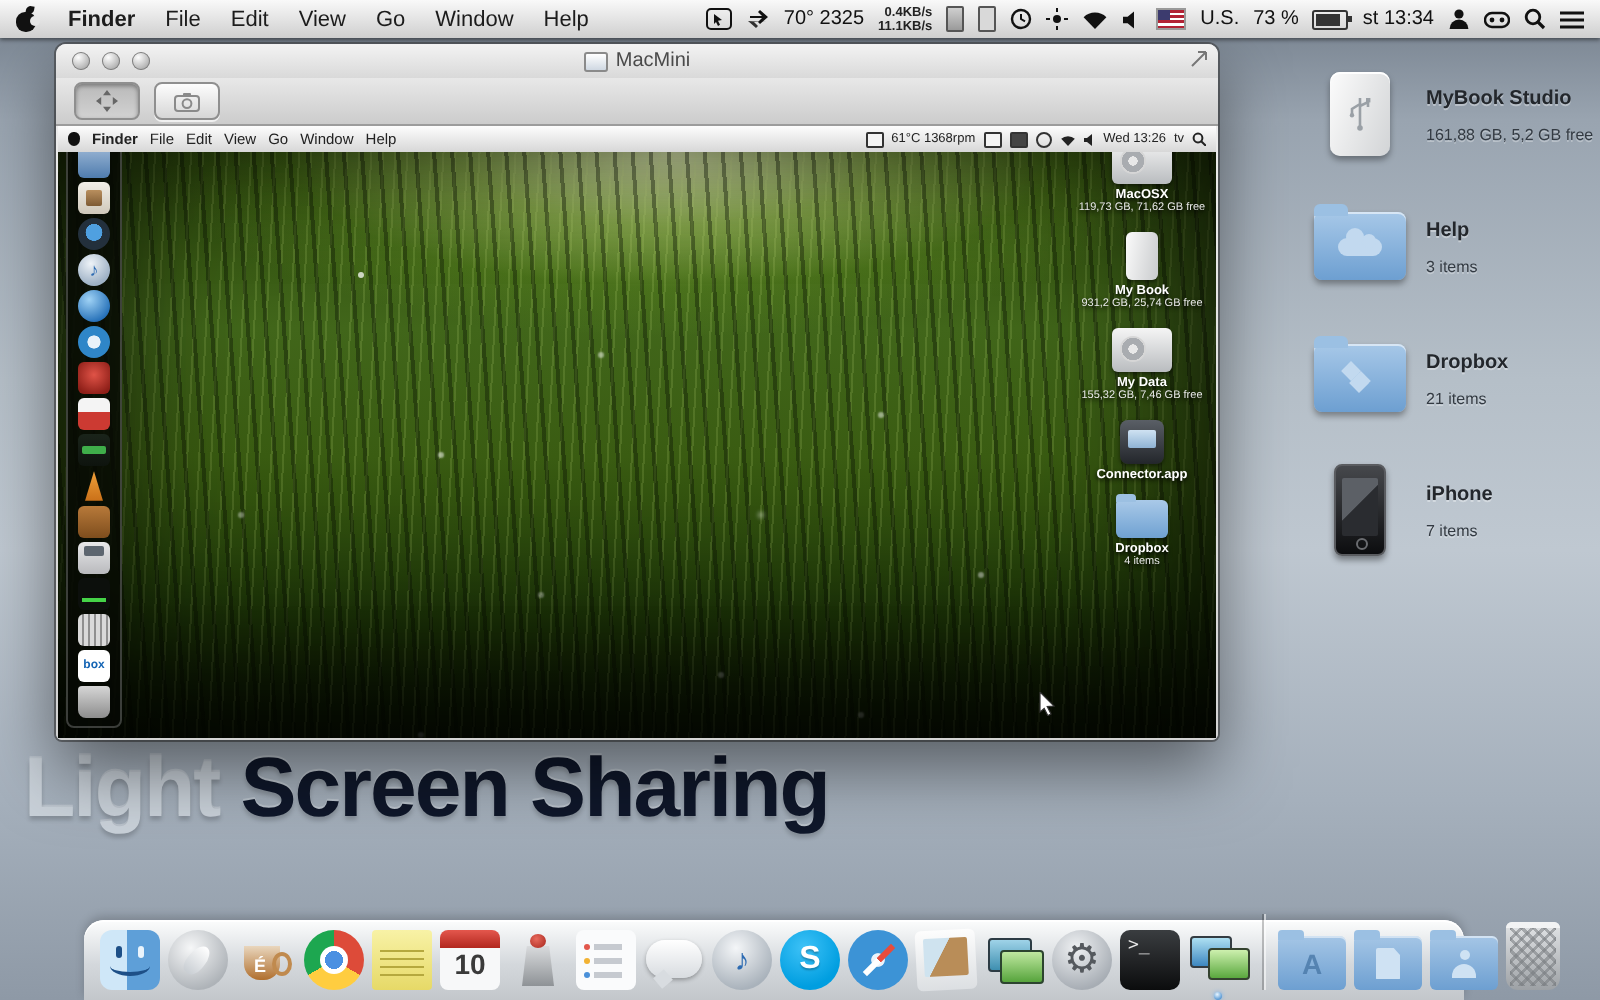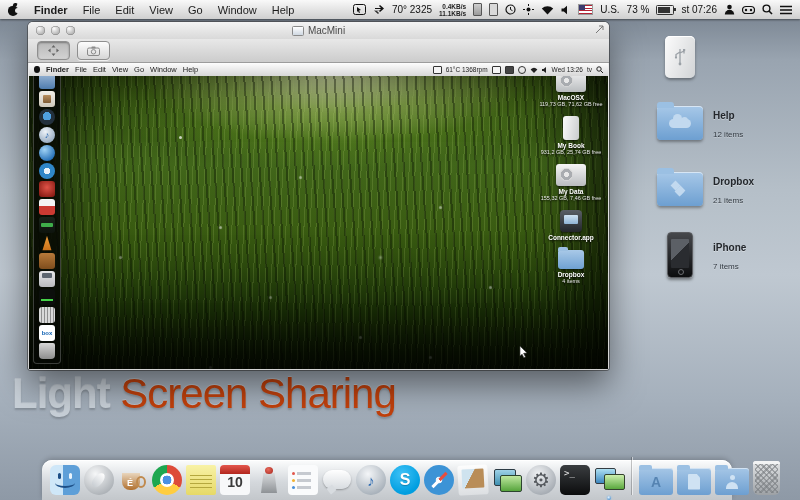--- a/index.html
+++ b/index.html
@@ -130,21 +130,21 @@
   .g-dbx:before,.g-dbx:after{content:"";position:absolute;width:7px;height:7px;background:#c2d9ef;transform:rotate(45deg)}
   .g-dbx:before{left:0;top:0;box-shadow:7px 0 0 #c2d9ef}
   .g-dbx:after{left:3.5px;top:6px}
   .ic-iphone{width:24px;height:44px;border-radius:4px;background:linear-gradient(#46484c,#0c0d0f);border:1px solid #5a5c60;position:relative;box-shadow:0 2px 3px rgba(0,0,0,.4)}
   .ic-iphone:before{content:"";position:absolute;left:3px;right:3px;top:6px;bottom:9px;background:linear-gradient(135deg,#5c6066 0 45%,#2a2c30 46%);border-radius:1px}
   .ic-iphone:after{content:"";position:absolute;left:50%;bottom:2px;width:4px;height:4px;margin-left:-2px;border:1px solid #6a6c70;border-radius:50%}
   
   .hero{position:absolute;left:12px;top:370px;font-size:42px;letter-spacing:-1px;z-index:5;
      text-shadow:0 2px 2px rgba(0,0,0,.18),0 -1px 0 rgba(255,255,255,.25);white-space:nowrap}
   .hero-light{color:#c9d1d9;font-weight:bold}
-  .hero-bold{color:#c2410c;font-weight:normal}
+  .hero-bold{color:#0f172a;font-weight:bold}
   
   .dock-shelf{position:absolute;left:42px;width:690px;bottom:0;height:40px;border-radius:10px 10px 0 0;
      background:linear-gradient(#fcfdfd,#d4d8dc 55%,#c3c7cb);box-shadow:inset 0 1px 0 #fff,0 -2px 5px rgba(0,0,0,.18);z-index:30}
   .dock-items{position:absolute;left:50px;bottom:5px;display:flex;align-items:flex-end;gap:4px;z-index:31}
   .dk{width:30px;height:30px;position:relative;flex:none}
   .ind{position:absolute;left:50%;bottom:-5px;width:4px;height:4px;margin-left:-2px;border-radius:50%;
      background:radial-gradient(circle at 40% 30%,#eaf6ff,#5b9bd5 70%);box-shadow:0 0 2px #7fb4e8}
   .dk-finder{background:linear-gradient(90deg,#cfe7f8 0 45%,#5e9fd8 45%);border-radius:6px;position:relative;overflow:hidden}
   .dk-finder:after{content:"";position:absolute;left:5px;right:5px;bottom:7px;height:8px;border-bottom:2px solid #1d4f87;border-radius:50%}
   .dk-finder:before{content:"";position:absolute;left:8px;top:8px;width:3px;height:6px;background:#1d4f87;border-radius:2px;box-shadow:11px 0 0 #eaf4fc}
@@ -267,21 +267,21 @@
       <svg width="10" height="10" viewBox="0 0 10 10">
           <path d="M0.5 3.4h2.3L6 0.8v8.4L2.8 6.6H0.5z" fill="#111"></path>
         </svg>
       </span>
     <span class="flag"></span>
     <span>U.S.</span>
     <span>73 %</span>
     <span class="batt">
         <i></i>
       </span>
-    <span>st 07:26</span>
+    <span>st 13:34</span>
     <span>
       <svg width="11" height="11" viewBox="0 0 11 11">
           <circle cx="5.5" cy="3" r="2.3" fill="#111"></circle>
           <path d="M0.8 10.5a4.7 4.7 0 0 1 9.4 0z" fill="#111"></path>
         </svg>
       </span>
     <span>
       <svg width="13" height="10" viewBox="0 0 13 10">
           <rect x="0.5" y="1.5" width="12" height="7" rx="3.5" fill="none" stroke="#111" stroke-width="1.2"></rect>
           <circle cx="4" cy="5" r="1.2" fill="#111"></circle>
@@ -437,30 +437,34 @@
     <span class="dic">
       <span class="ic-white-drive">
         <svg width="14" height="18" viewBox="0 0 14 18">
             <path d="M7 1v14M7 4l-4 2.5V9M7 5l4-2v2.5" stroke="#9aa0a6" stroke-width="1.3" fill="none"></path>
             <circle cx="7" cy="16" r="1.4" fill="#9aa0a6"></circle>
             <circle cx="3" cy="9.6" r="1.1" fill="#9aa0a6"></circle>
             <rect x="10" y="1" width="2.2" height="2.2" fill="#9aa0a6"></rect>
           </svg>
       </span>
       </span>
+    <span class="d-text">
+      <span class="dname">MyBook Studio</span><br>
+      <span class="dinfo">161,88 GB, 5,2 GB free</span>
+    </span>
   </div>
   <div class="d-item">
     <span class="dic">
       <span class="folder">
           <span class="g-cloud"></span>
         </span>
       </span>
     <span class="d-text">
       <span class="dname">Help</span><br>
-      <span class="dinfo">12 items</span>
+      <span class="dinfo">3 items</span>
     </span>
   </div>
   <div class="d-item">
     <span class="dic">
       <span class="folder">
           <span class="g-dbx"></span>
         </span>
       </span>
     <span class="d-text">
       <span class="dname">Dropbox</span><br>

